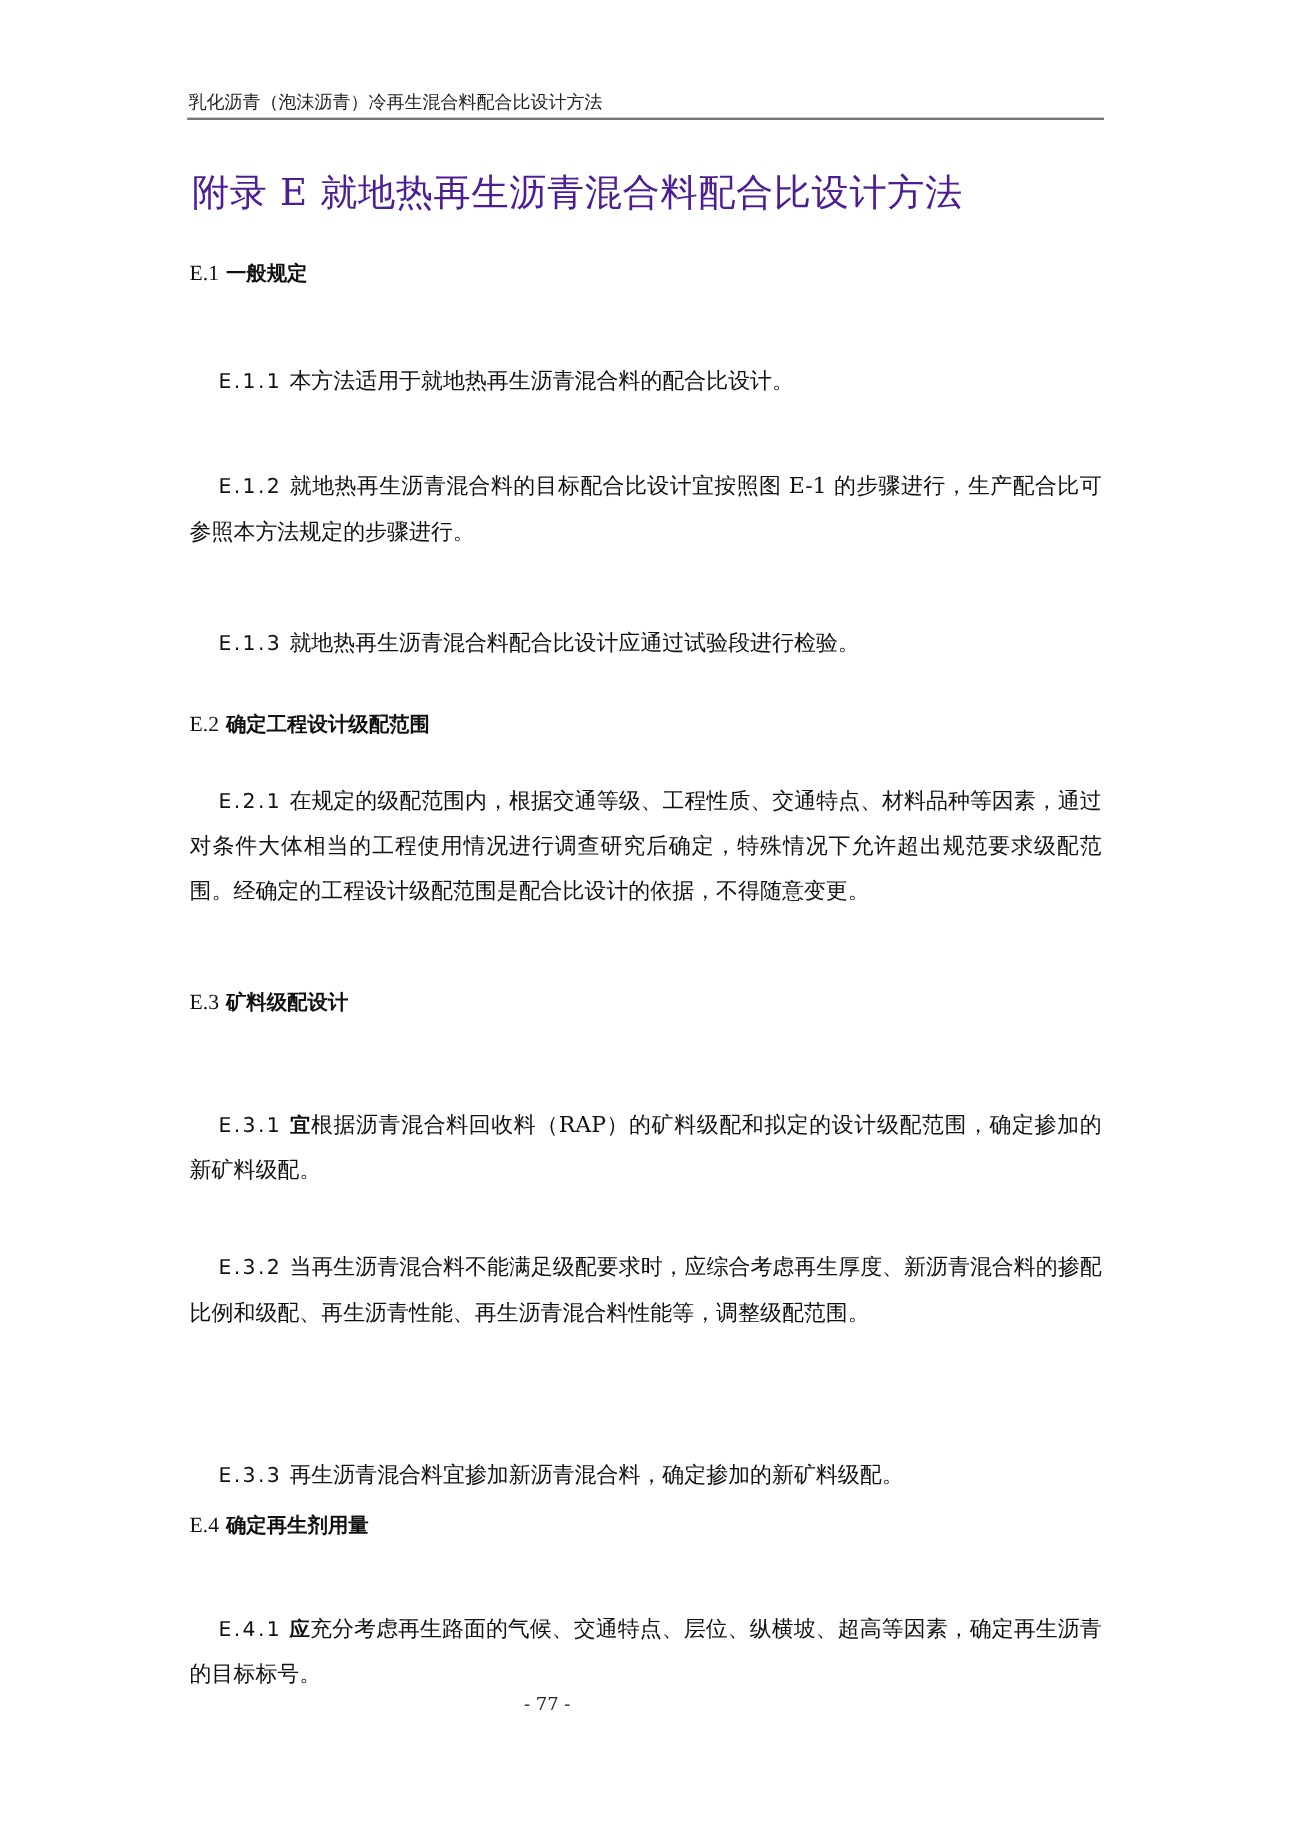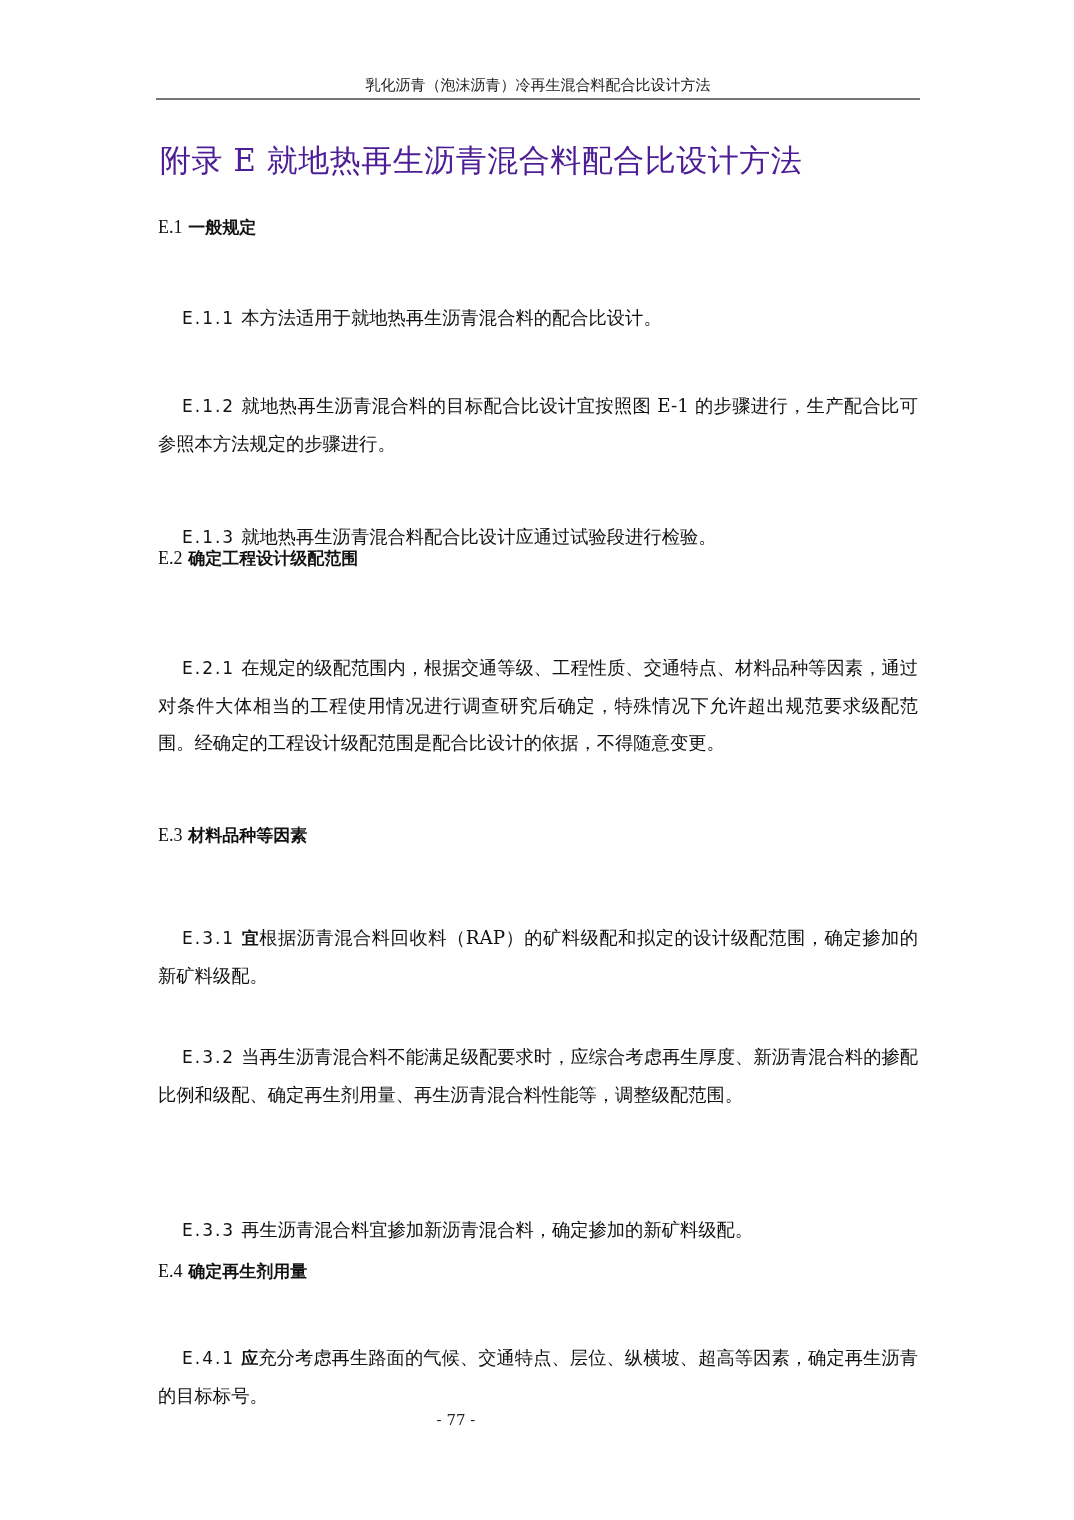--- a/index.html
+++ b/index.html
@@ -1,18 +1,18 @@
 <!DOCTYPE html>
 <html><head>
   <meta charset="utf-8">
   <style>
     html, body { margin: 0; padding: 0; background: #ffffff; }
     body { width: 1074px; height: 1520px; position: relative; overflow: hidden;
            font-family: "DejaVu Serif", "Liberation Serif", serif; color: #111; }
-    .header { position: absolute; left: 157px; top: 76px; width: 762px; text-align: center;
+    .header { position: absolute; left: 157px; top: 76px; width: 762px; text-align: left;
               font-size: 15px; color: #222; }
     .header-rule { position: absolute; left: 156px; top: 98px; width: 764px; height: 2px; background: #777; }
     .title { position: absolute; left: 160px; top: 140px; font-size: 31px; font-weight: normal; margin: 0; color: #4c1d95; white-space: nowrap; letter-spacing: 0.5px; }
     .sec { position: absolute; left: 158px; font-size: 18px; white-space: nowrap; }
     .sec .num { font-family: "Liberation Serif", serif; }
     .sec .txt { font-family: Liberation Mono, monospace; font-weight: bold; font-size: 17px; }
     .para { position: absolute; left: 158px; width: 760px; font-size: 18.3px; line-height: 37px; text-align: justify; text-indent: 24px; margin-top: 33px; }
     .para .pnum { font-family: "DejaVu Sans", sans-serif; font-size: 17px; letter-spacing: 2px; margin-right: 6px; }
     .para .bold { font-family: "DejaVu Sans", sans-serif; font-weight: bold; font-size: 17px; }
     .footer { position: absolute; left: 0; width: 912px; top: 1411px; text-align: center; font-size: 15px; color: #222; }
@@ -32,37 +32,37 @@
 <div class="para" style="top:266px">
   <span class="pnum">E.1.1</span><span>本方法适用于就地热再生沥青混合料的配合比设计。</span>
 </div>
 <div class="para" style="top:354px">
   <span class="pnum">E.1.2</span><span>就地热再生沥青混合料的目标配合比设计宜按照图 E-1 的步骤进行，生产配合比可参照本方法规定的步骤进行。</span>
 </div>
 <div class="para" style="top:485px">
   <span class="pnum">E.1.3</span><span>就地热再生沥青混合料配合比设计应通过试验段进行检验。</span>
 </div>
 
-<div class="sec" style="top:547px">
+<div class="sec" style="top:592px">
   <span class="num">E.2</span>
   <span class="txt">确定工程设计级配范围</span>
 </div>
 <div class="para" style="top:616px">
   <span class="pnum">E.2.1</span><span>在规定的级配范围内，根据交通等级、工程性质、交通特点、材料品种等因素，通过对条件大体相当的工程使用情况进行调查研究后确定，特殊情况下允许超出规范要求级配范围。经确定的工程设计级配范围是配合比设计的依据，不得随意变更。</span>
 </div>
 
 <div class="sec" style="top:824px">
   <span class="num">E.3</span>
-  <span class="txt">材料品种等因素</span>
+  <span class="txt">矿料级配设计</span>
 </div>
 <div class="para" style="top:886px">
   <span class="pnum">E.3.1</span><span class="bold">宜</span><span>根据沥青混合料回收料（RAP）的矿料级配和拟定的设计级配范围，确定掺加的新矿料级配。</span>
 </div>
 <div class="para" style="top:1005px">
-  <span class="pnum">E.3.2</span><span>当再生沥青混合料不能满足级配要求时，应综合考虑再生厚度、新沥青混合料的掺配比例和级配、确定再生剂用量、再生沥青混合料性能等，调整级配范围。</span>
+  <span class="pnum">E.3.2</span><span>当再生沥青混合料不能满足级配要求时，应综合考虑再生厚度、新沥青混合料的掺配比例和级配、再生沥青性能、再生沥青混合料性能等，调整级配范围。</span>
 </div>
 <div class="para" style="top:1178px">
   <span class="pnum">E.3.3</span><span>再生沥青混合料宜掺加新沥青混合料，确定掺加的新矿料级配。</span>
 </div>
 
 <div class="sec" style="top:1260px">
   <span class="num">E.4</span>
   <span class="txt">确定再生剂用量</span>
 </div>
 <div class="para" style="top:1306px">

